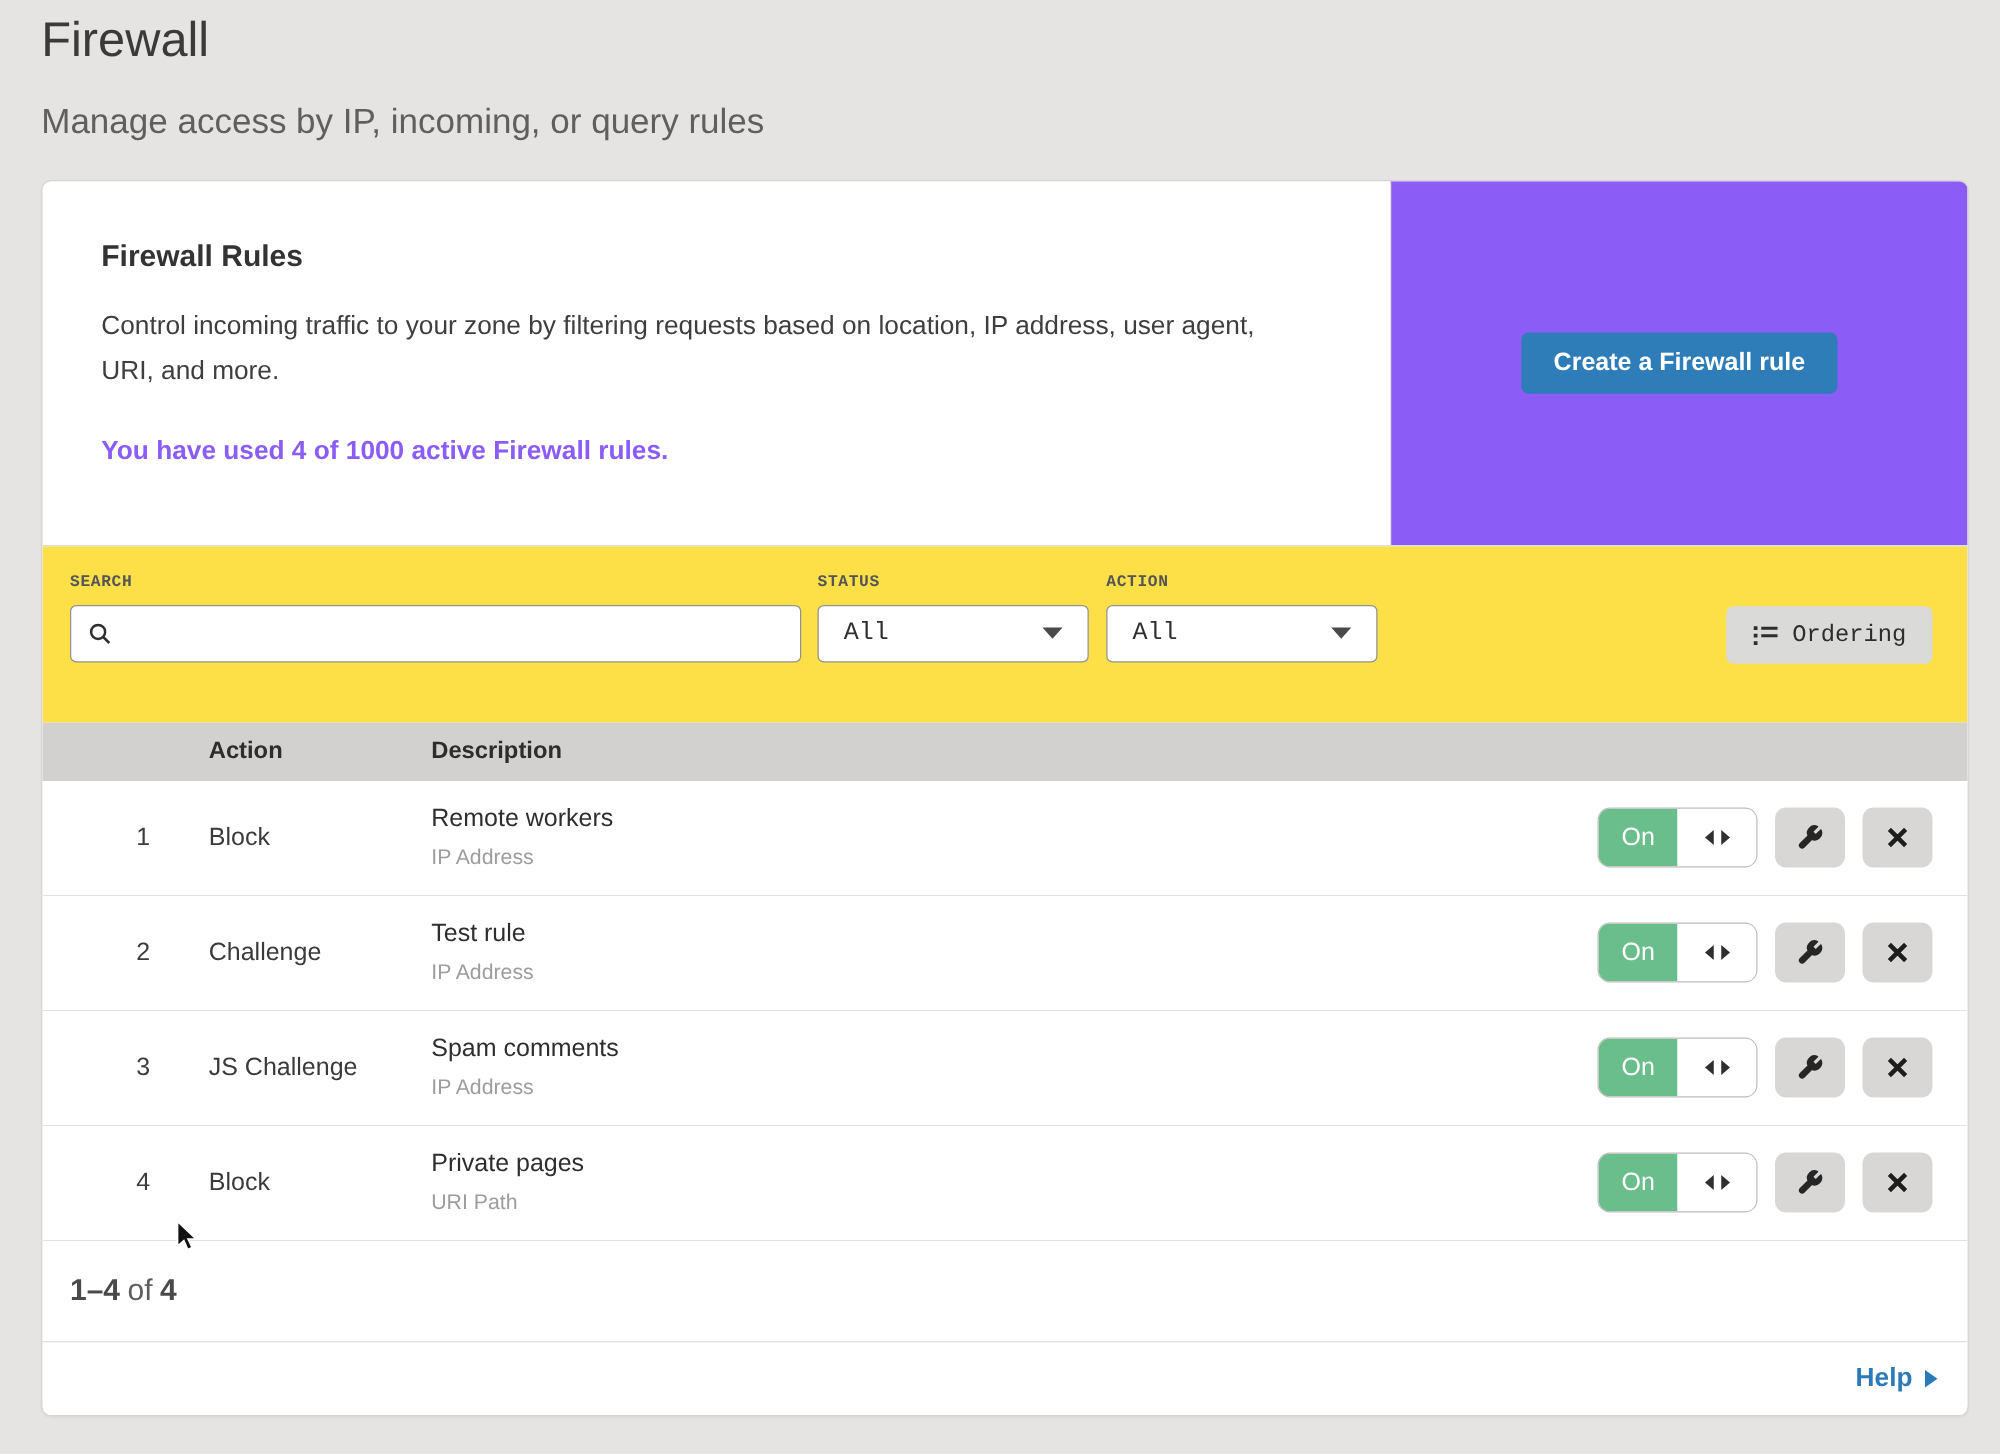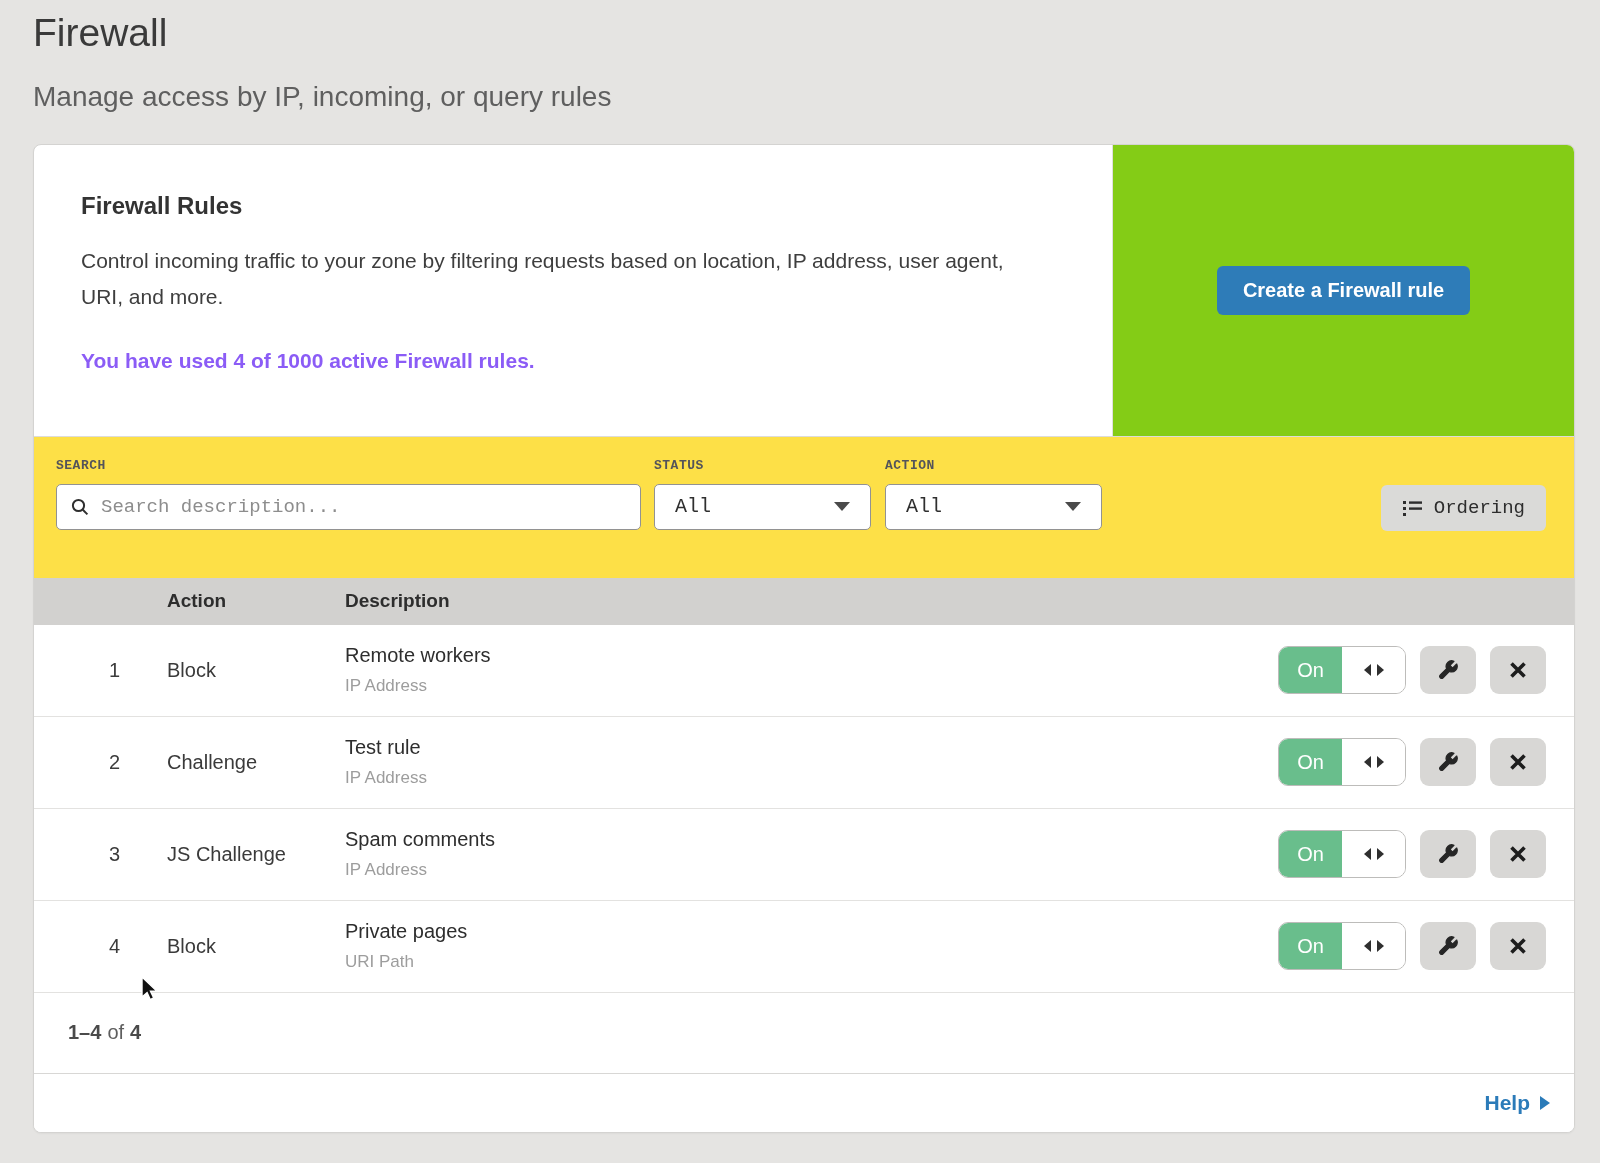--- a/index.html
+++ b/index.html
@@ -30,21 +30,21 @@
   
   .intro { position: relative; height: 292px; border-bottom: 1px solid #dddcda; }
   .intro-left { padding: 47px 0 0 47px; width: 1060px; }
   .intro-heading { margin: 0; font-size: 24px; font-weight: 700; color: #333333; }
   .intro-desc {
     margin: 23px 0 0 0; font-size: 21px; line-height: 36px; color: #3e3e3e; max-width: 950px;
   }
   .intro-usage { margin: 34px 0 0 0; font-size: 21px; font-weight: 700; color: #8b5cf6; }
   .intro-right {
     position: absolute; top: 0; right: 0; bottom: 0; width: 462px;
-    background: #84cc16; border-left: 1px solid #e1e0de;
+    background: #8b5cf6; border-left: 1px solid #e1e0de;
     display: flex; align-items: center; justify-content: center; margin-left: 20px;
   }
   .btn-primary {
     background: #2e7cb8; color: #ffffff;
     font-family: inherit; font-size: 20px; font-weight: 700;
     border: none; border-radius: 6px;
     padding: 13px 26px; cursor: pointer;
   }
 
   
@@ -129,21 +129,21 @@
   }
   .icon-btn {
     width: 56px; height: 48px; background: #d8d7d5;
     border: none; border-radius: 9px; cursor: pointer;
     display: flex; align-items: center; justify-content: center;
   }
 
   
   .pagination {
     height: 81px; display: flex; align-items: center; gap: 6px;
-    padding-left: 34px; font-size: 20px; color: #5e5e5e;
+    padding-left: 22px; font-size: 24px; color: #5e5e5e;
     border-bottom: 1px solid #d8d7d5; background: #fff;
   }
   .pagination .bold { font-weight: 700; color: #4a4a4a; }
   .card-footer {
     height: 58px; display: flex; align-items: center; justify-content: flex-end;
     padding-right: 24px; background: #fff;
   }
   .help-link {
     display: flex; align-items: center; gap: 10px;
     color: #2b7bb9; font-size: 21px; font-weight: 600;
@@ -178,21 +178,20 @@
   </section>
 
   <section class="filters">
     <div class="filter-group group-search">
       <span class="filter-label">SEARCH</span>
       <div class="search-box">
         <svg width="20" height="20" viewBox="0 0 20 20" fill="none">
           <circle cx="8.5" cy="8.5" r="5.6" stroke="#2f2f2f" stroke-width="2"></circle>
           <line x1="12.8" y1="12.8" x2="17.4" y2="17.4" stroke="#2f2f2f" stroke-width="2"></line>
         </svg>
-        <input type="text" placeholder="Search description..." style="">
       </div>
     </div>
     <div class="filter-group group-status">
       <span class="filter-label">STATUS</span>
       <div class="select-box">
         <span>All</span>
         <span class="caret-down"></span>
       </div>
     </div>
     <div class="filter-group">

